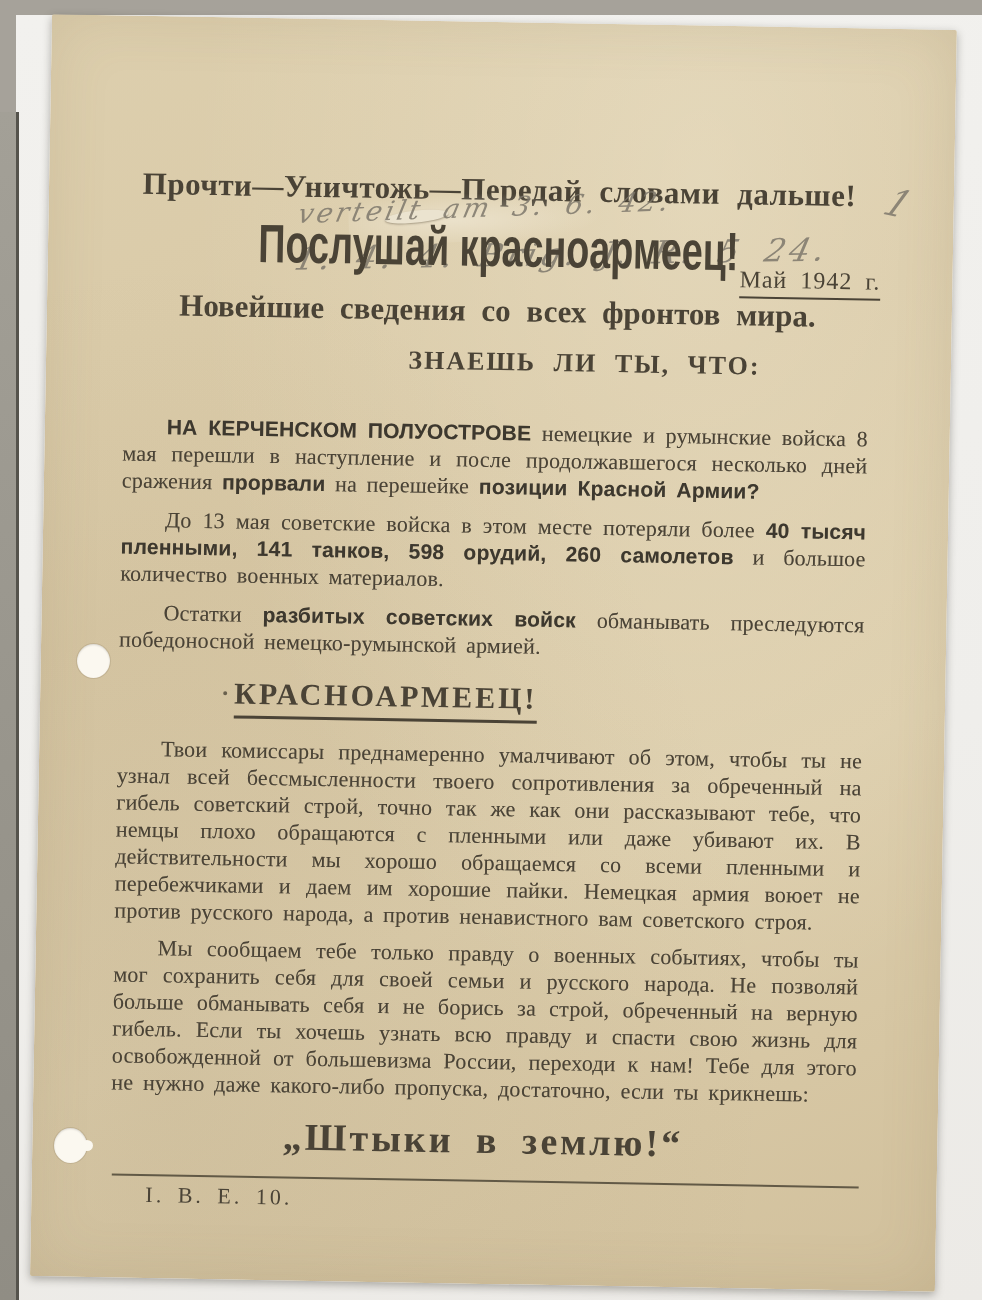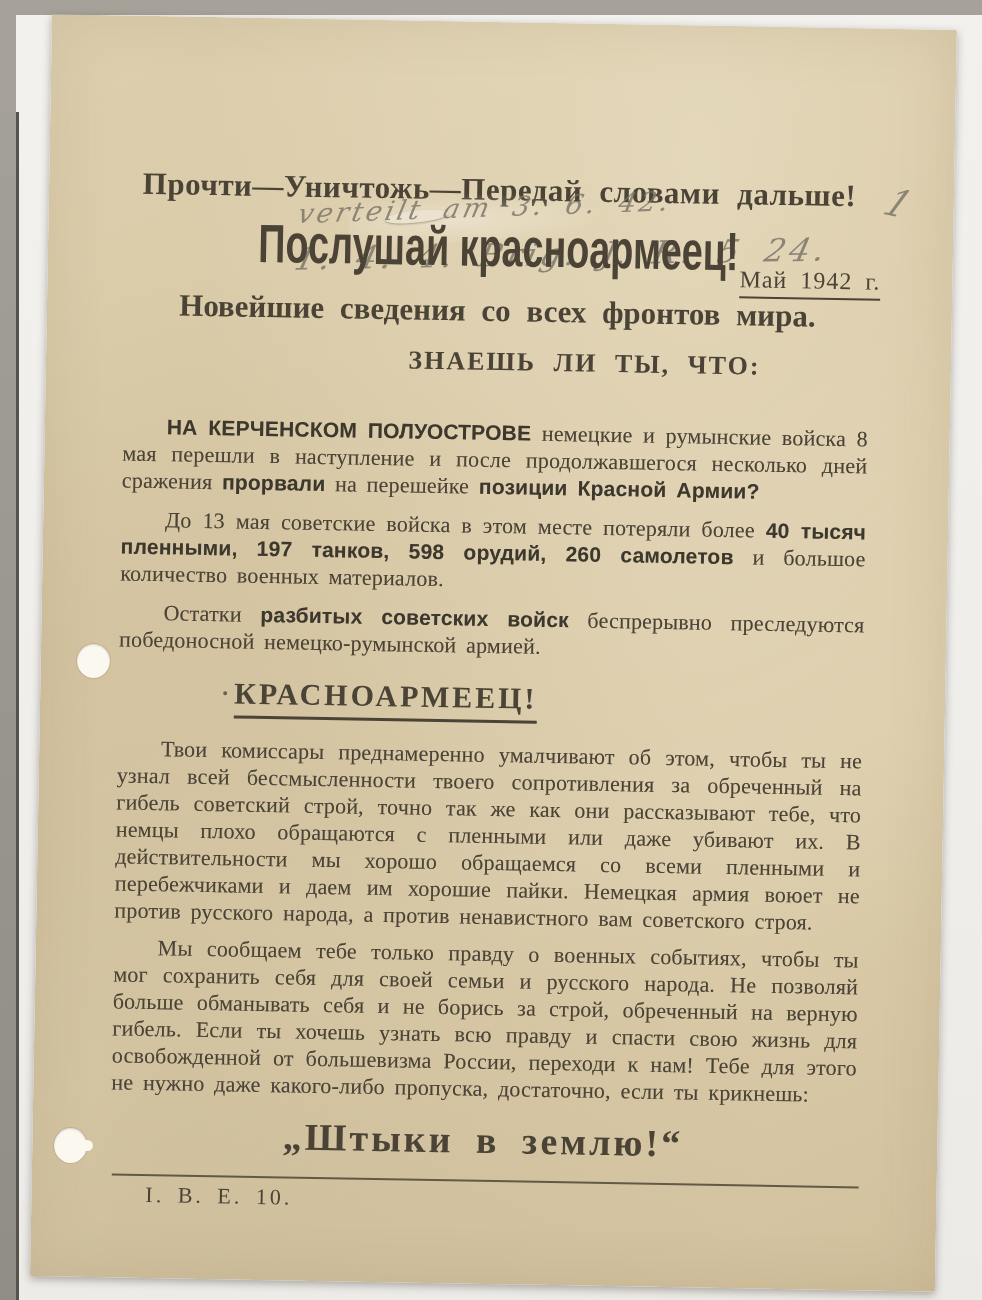--- a/index.html
+++ b/index.html
@@ -128,22 +128,22 @@
     <div class="title">
       <span class="title-inner">Послушай красноармеец!</span>
     </div>
 
     <div class="subtitle">Новейшие сведения со всех фронтов мира.</div>
 
     <div class="kicker">ЗНАЕШЬ ЛИ ТЫ, ЧТО:</div>
 
     <div class="body-copy facts">
       <p><span class="b-sans">НА КЕРЧЕНСКОМ ПОЛУОСТРОВЕ</span><span> немецкие и румынские войска 8 мая перешли в наступление и после продолжавшегося несколько дней сражения </span><span class="b-sans">прорвали</span><span> на перешейке </span><span class="b-sans">позиции Красной Армии?</span></p>
-      <p><span>До 13 мая советские войска в этом месте потеряли более </span><span class="b-sans">40 тысяч пленными, 197 танков, 598 орудий, 260 самолетов</span><span> и большое количество военных материалов.</span></p>
-      <p><span>Остатки </span><span class="b-sans">разбитых советских войск</span><span> беспрерывно преследуются победоносной немецко-румынской армией.</span></p>
+      <p><span>До 13 мая советские войска в этом месте потеряли более </span><span class="b-sans">40 тысяч пленными, 141 танков, 598 орудий, 260 самолетов</span><span> и большое количество военных материалов.</span></p>
+      <p><span>Остатки </span><span class="b-sans">разбитых советских войск</span><span> обманывать преследуются победоносной немецко-румынской армией.</span></p>
     </div>
 
     <div class="section-heading">
       <span class="underlined">КРАСНОАРМЕЕЦ!</span>
     </div>
 
     <div class="body-copy appeal">
       <p><span>Твои комиссары преднамеренно умалчивают об этом, чтобы ты не узнал всей бессмысленности твоего сопротивления за обреченный на гибель советский строй, точно так же как они рассказывают тебе, что немцы плохо обращаются с пленными или даже убивают их. В действительности мы хорошо обращаемся со всеми пленными и перебежчиками и даем им хорошие пайки. Немецкая армия воюет не против русского народа, а против ненавистного вам советского строя.</span></p>
       <p><span>Мы сообщаем тебе только правду о военных событиях, чтобы ты мог сохранить себя  для своей семьи и русского народа. Не позволяй больше обманывать себя и не борись за строй, обреченный на верную гибель. Если ты хочешь узнать всю правду и спасти свою жизнь для освобожденной от большевизма России, переходи к нам! Тебе для этого не нужно даже какого-либо пропуска, достаточно, если ты крикнешь:</span></p>
     </div>

